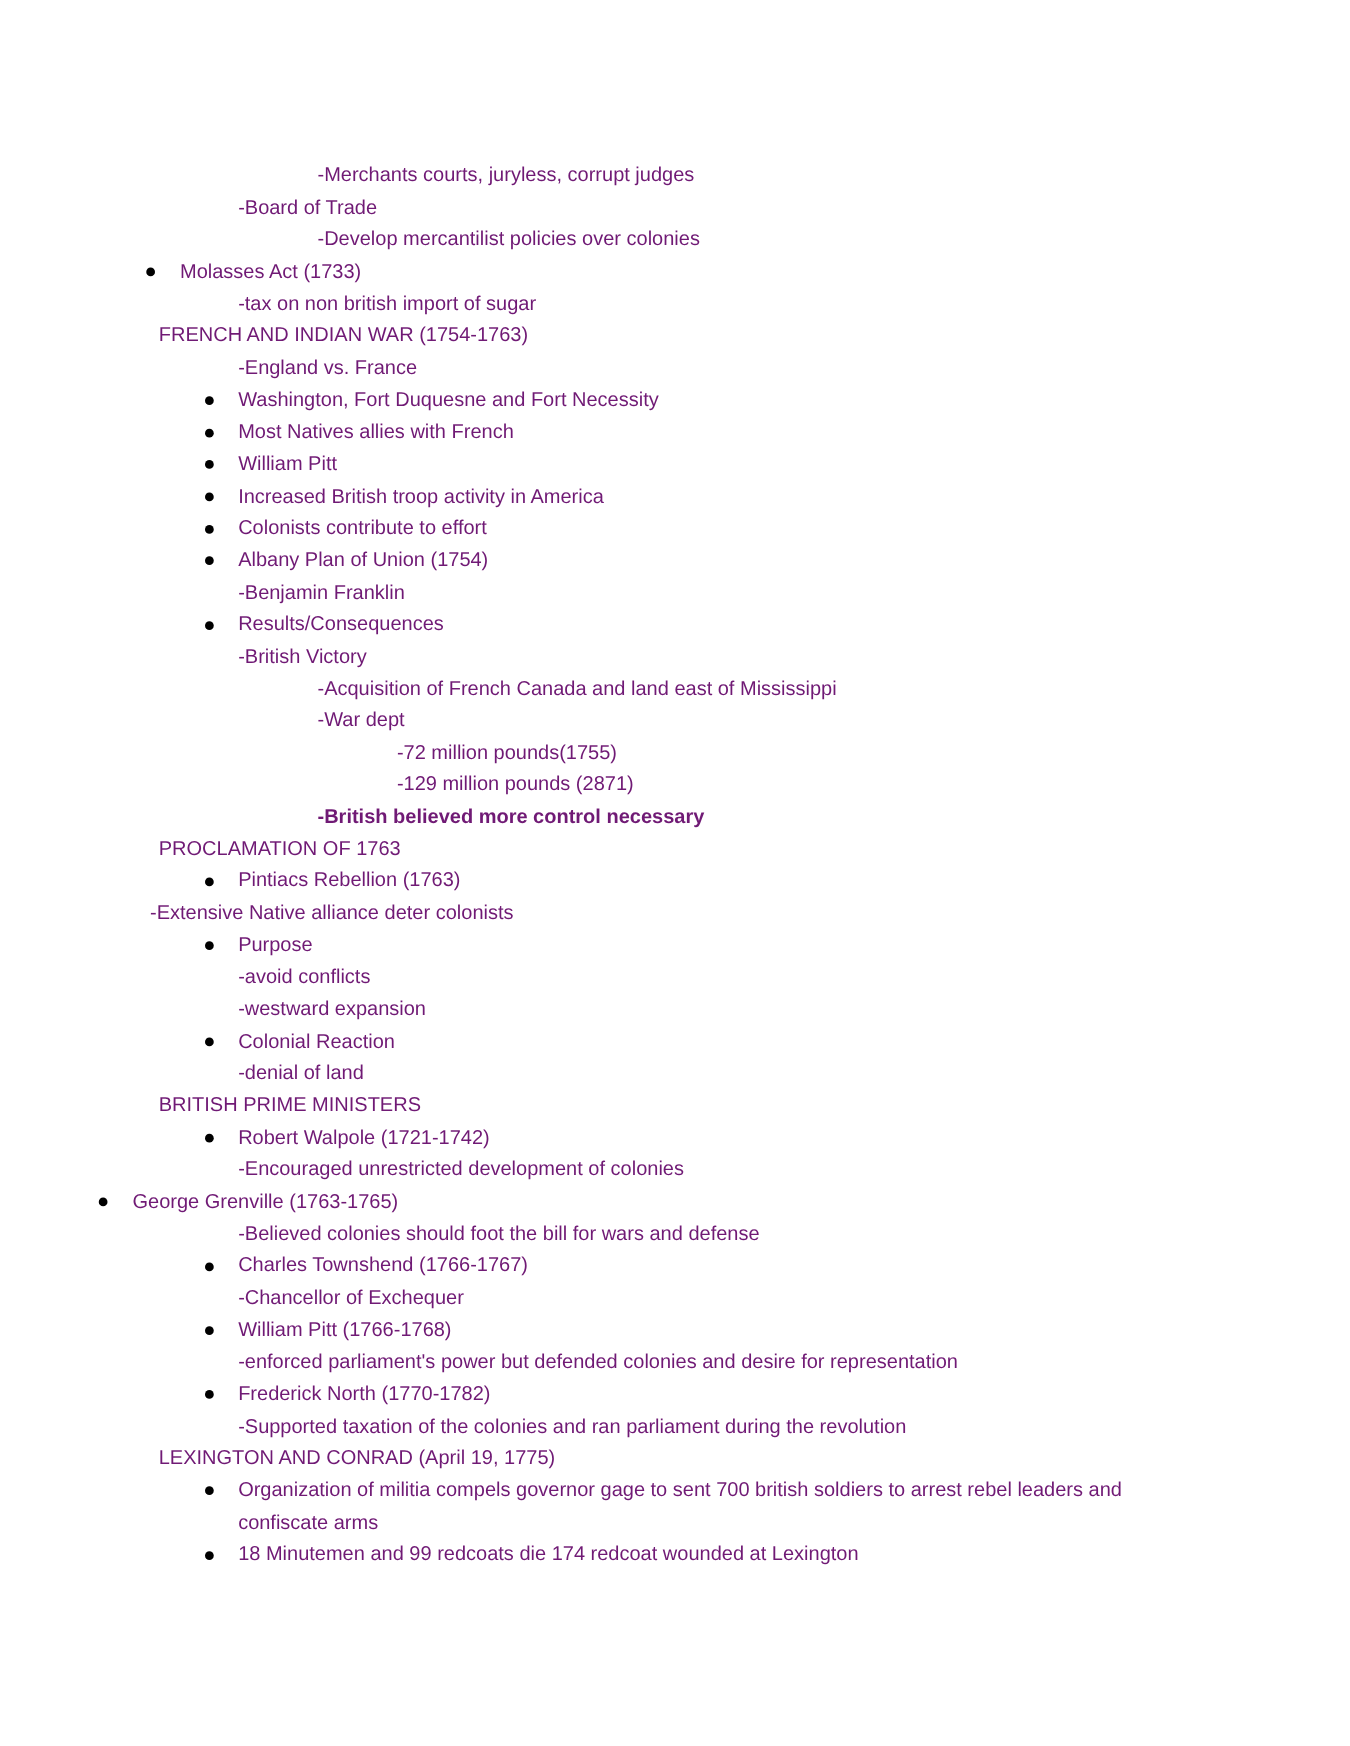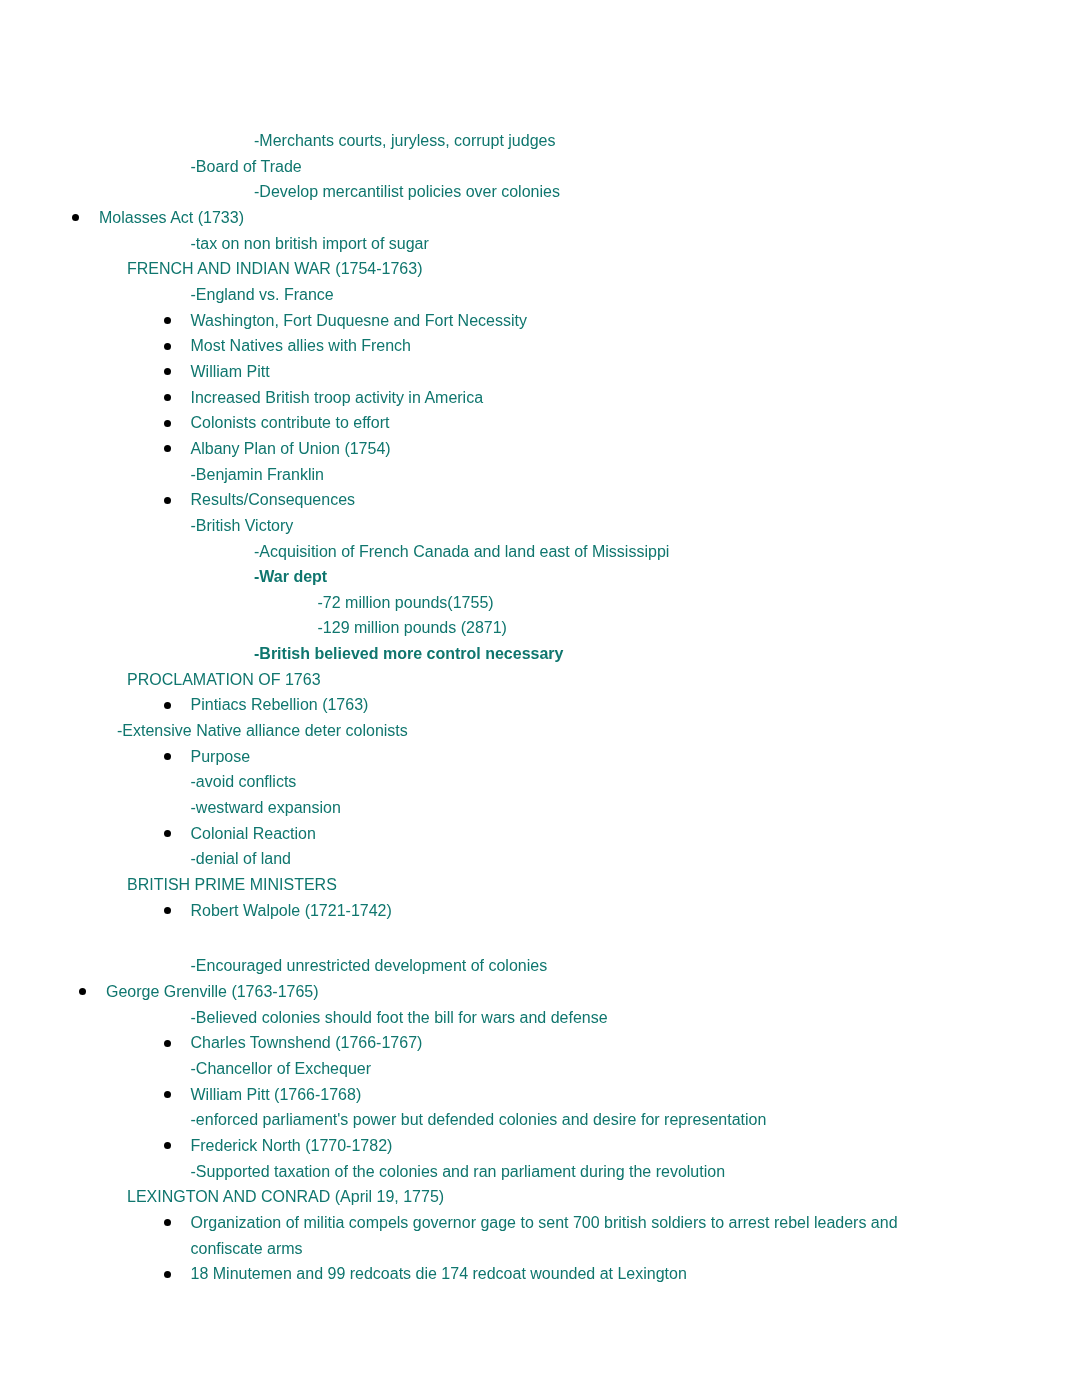--- a/index.html
+++ b/index.html
@@ -11,21 +11,21 @@
     font-family: "Liberation Sans", sans-serif;
     overflow: hidden;
   }
   .doc-page {
     width: 1080px;
     height: 1397px;
     background: #ffffff;
   }
   .doc-body {
     padding-top: 128px;
-    color: #0f766e;
+    color: #701a75;
     font-size: 16px;
   }
   .line {
     display: flex;
     align-items: flex-start;
     line-height: 25.65px;
     padding-right: 127px;
   }
   .marker {
     flex: 0 0 27px;
@@ -56,21 +56,21 @@
     <span class="text">-Merchants courts, juryless, corrupt judges</span>
   </div>
       <div class="line" style="padding-left: 190.5px;">
 
     <span class="text">-Board of Trade</span>
   </div>
       <div class="line" style="padding-left: 254px;">
 
     <span class="text">-Develop mercantilist policies over colonies</span>
   </div>
-      <div class="line" style="padding-left: 72px;">
+      <div class="line" style="padding-left: 117px;">
     <span class="marker">
           <span class="dot"></span>
         </span>
     <span class="text">Molasses Act (1733)</span>
   </div>
       <div class="line" style="padding-left: 190.5px;">
 
     <span class="text">-tax on non british import of sugar</span>
   </div>
       <div class="line" style="padding-left: 127px;">
@@ -128,47 +128,47 @@
     <span class="text">Results/Consequences</span>
   </div>
       <div class="line" style="padding-left: 190.5px;">
 
     <span class="text">-British Victory</span>
   </div>
       <div class="line" style="padding-left: 254px;">
 
     <span class="text">-Acquisition of French Canada and land east of Mississippi</span>
   </div>
+      <div class="line" style="padding-left: 254px;">
+
+    <span class="text">-War dept</span>
+  </div>
+      <div class="line" style="padding-left: 317.5px;">
+
+    <span class="text">-72 million pounds(1755)</span>
+  </div>
+      <div class="line" style="padding-left: 317.5px;">
+
+    <span class="text">-129 million pounds (2871)</span>
+  </div>
       <div class="line" style="padding-left: 254px; font-weight: bold;">
 
-    <span class="text">-War dept</span>
-  </div>
-      <div class="line" style="padding-left: 317.5px;">
-
-    <span class="text">-72 million pounds(1755)</span>
-  </div>
-      <div class="line" style="padding-left: 317.5px;">
-
-    <span class="text">-129 million pounds (2871)</span>
-  </div>
-      <div class="line" style="padding-left: 254px; font-weight: bold;">
-
     <span class="text">-British believed more control necessary</span>
   </div>
       <div class="line" style="padding-left: 127px;">
 
     <span class="text">PROCLAMATION OF 1763</span>
   </div>
       <div class="line" style="padding-left: 163.5px;">
     <span class="marker">
           <span class="dot"></span>
         </span>
     <span class="text">Pintiacs Rebellion (1763)</span>
   </div>
-      <div class="line" style="padding-left: 117px;">
+      <div class="line" style="padding-left: 80px; margin-left: 40px;">
 
     <span class="text">-Extensive Native alliance deter colonists</span>
   </div>
       <div class="line" style="padding-left: 163.5px;">
     <span class="marker">
           <span class="dot"></span>
         </span>
     <span class="text">Purpose</span>
   </div>
       <div class="line" style="padding-left: 190.5px;">
@@ -192,21 +192,21 @@
       <div class="line" style="padding-left: 127px;">
 
     <span class="text">BRITISH PRIME MINISTERS</span>
   </div>
       <div class="line" style="padding-left: 163.5px;">
     <span class="marker">
           <span class="dot"></span>
         </span>
     <span class="text">Robert Walpole (1721-1742)</span>
   </div>
-      <div class="line" style="padding-left: 190.5px; margin-top: 30px;">
+      <div class="line" style="padding-left: 190.5px;">
 
     <span class="text">-Encouraged unrestricted development of colonies</span>
   </div>
       <div class="line" style="padding-left: 79px;">
     <span class="marker">
           <span class="dot"></span>
         </span>
     <span class="text">George Grenville (1763-1765)</span>
   </div>
       <div class="line" style="padding-left: 190.5px;">

